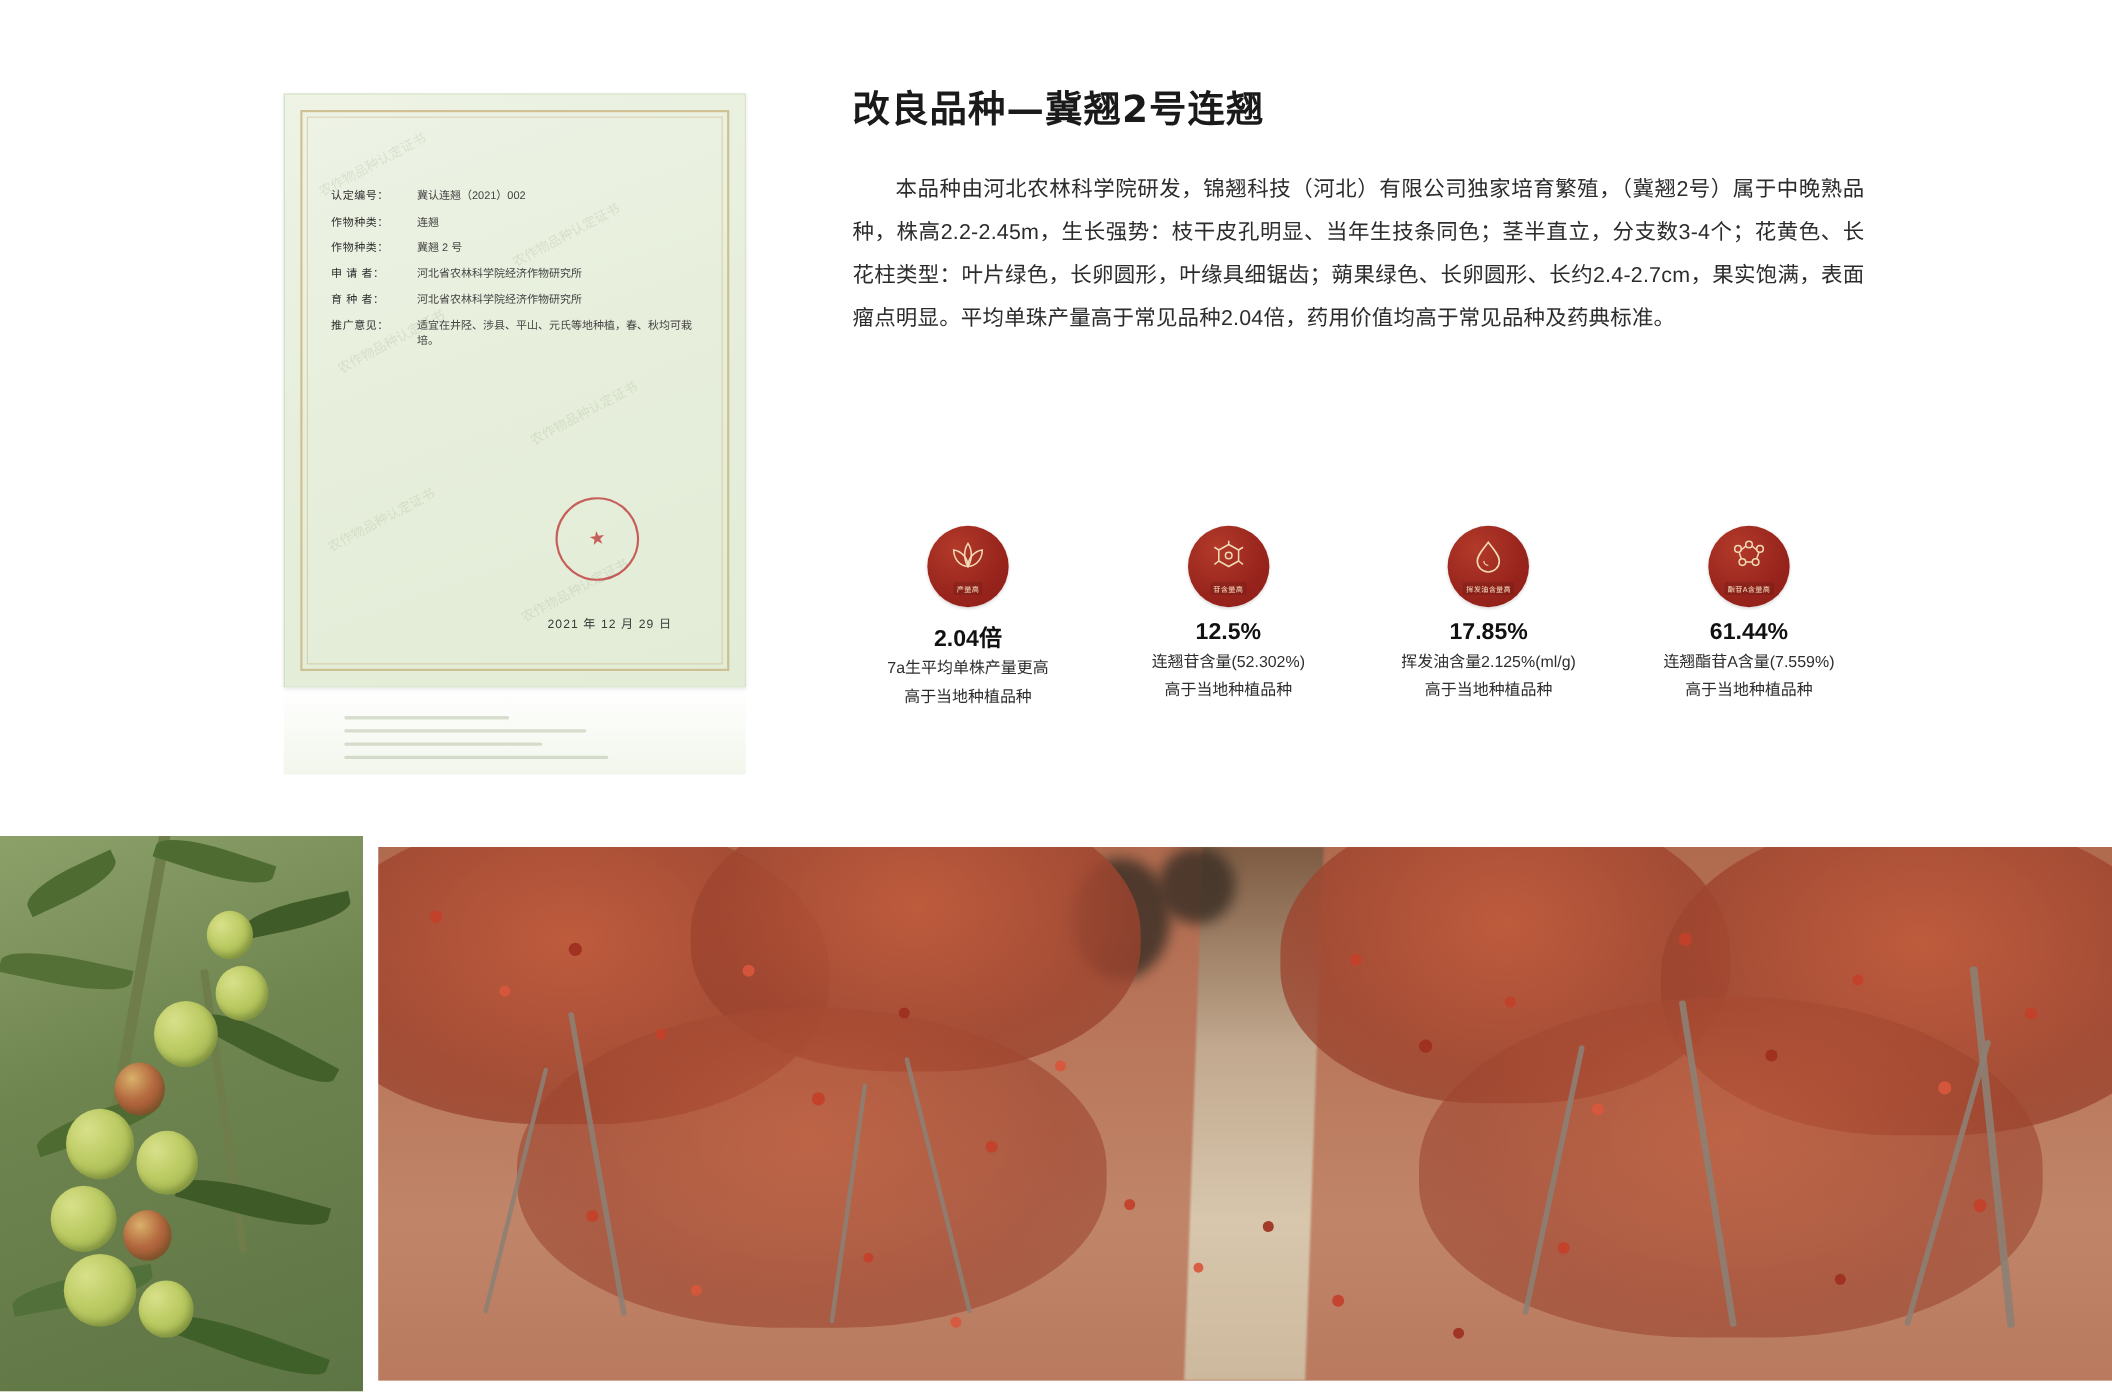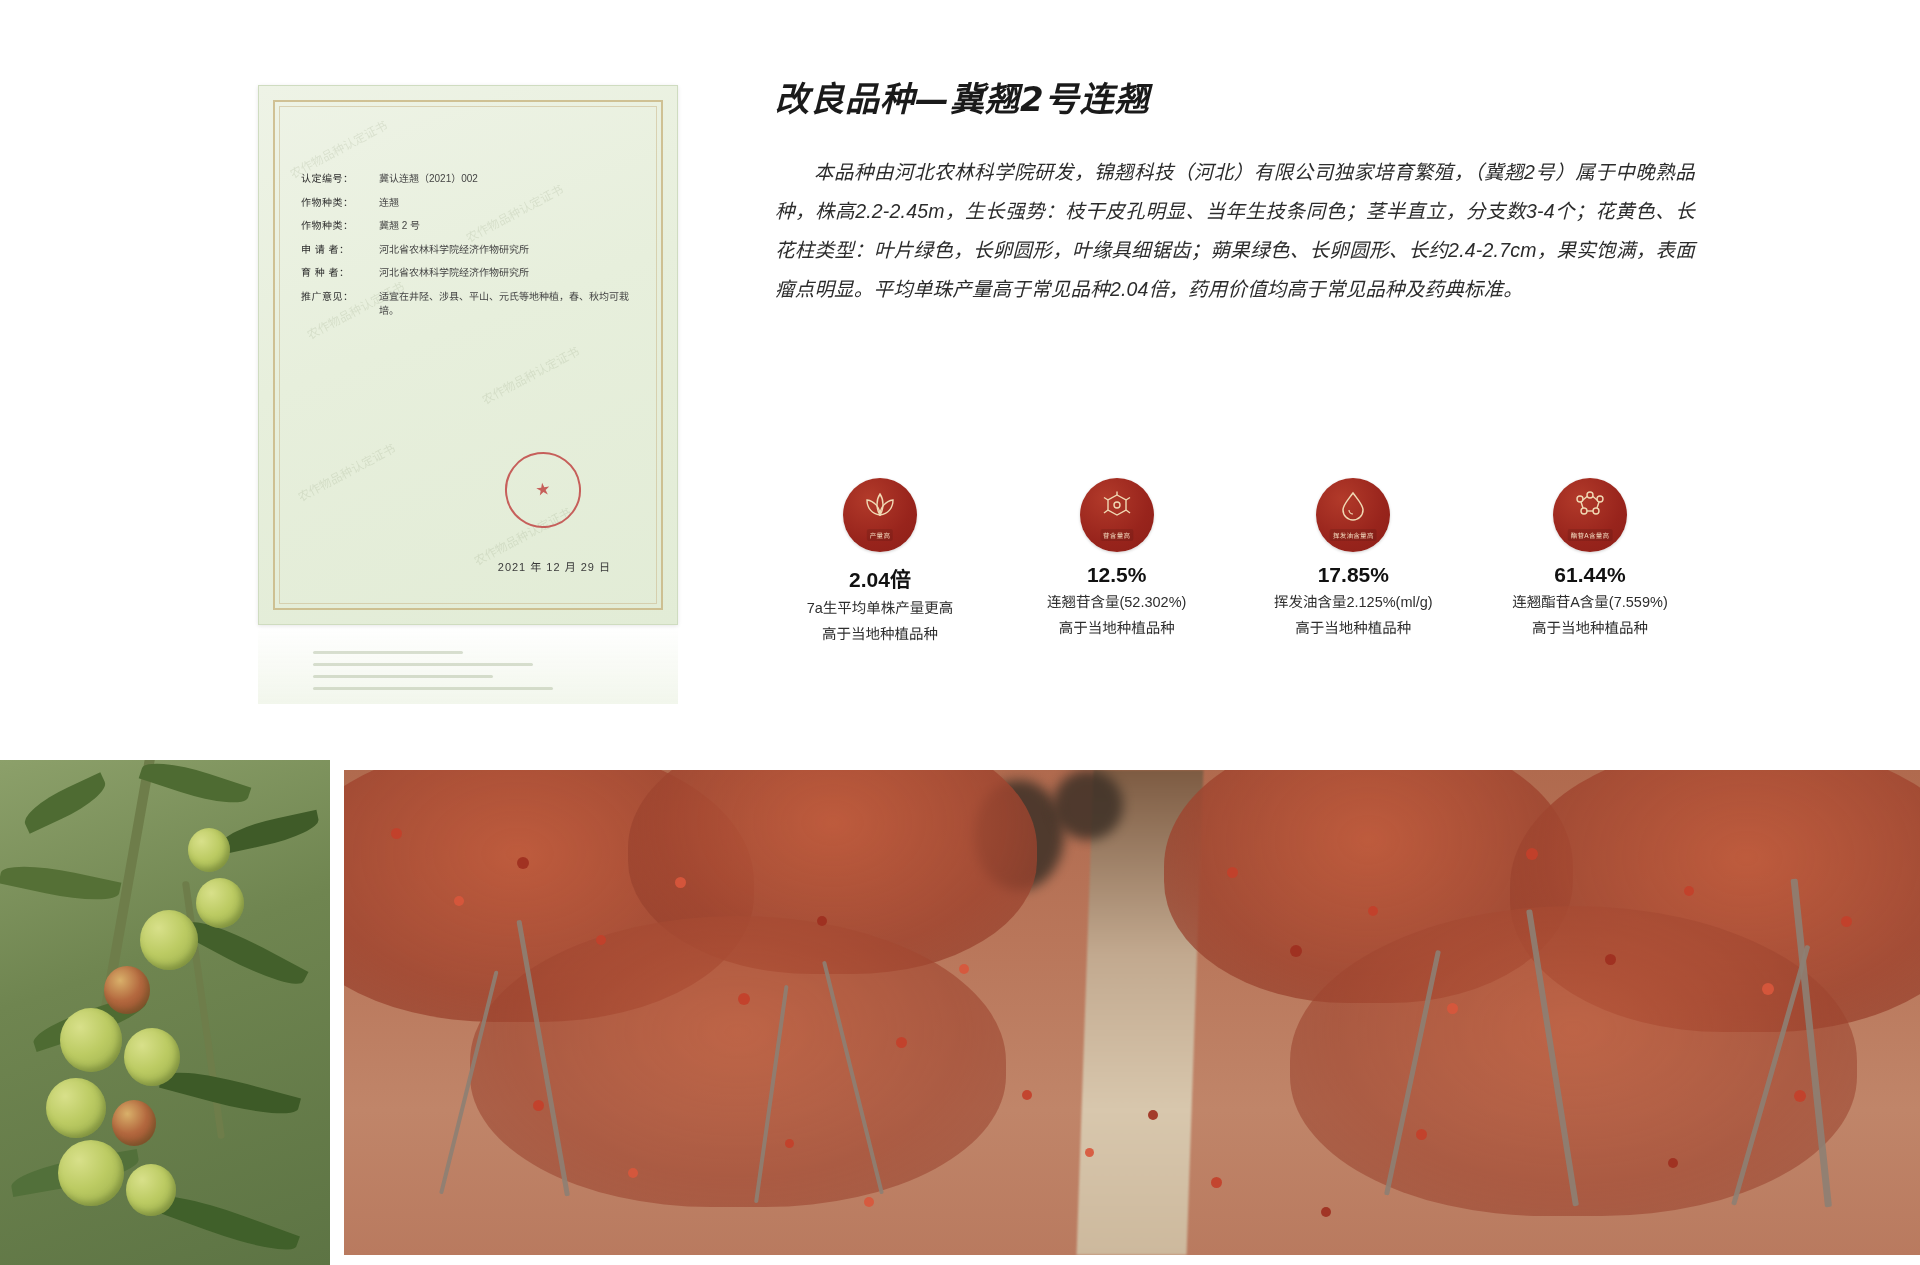--- a/index.html
+++ b/index.html
@@ -162,21 +162,20 @@
     background: rgba(150,165,130,0.35);
     border-radius: 2px;
   }
 
   
   .content {
     position: absolute;
     left: 775px;
     top: 72px;
     width: 920px;
-    font-style: italic;
   }
   .headline {
     font-size: 34px;
     font-weight: bold;
     color: #1a1a1a;
     letter-spacing: 1px;
     font-family: "DejaVu Sans", sans-serif;
   }
   .paragraph {
     margin-top: 32px;

